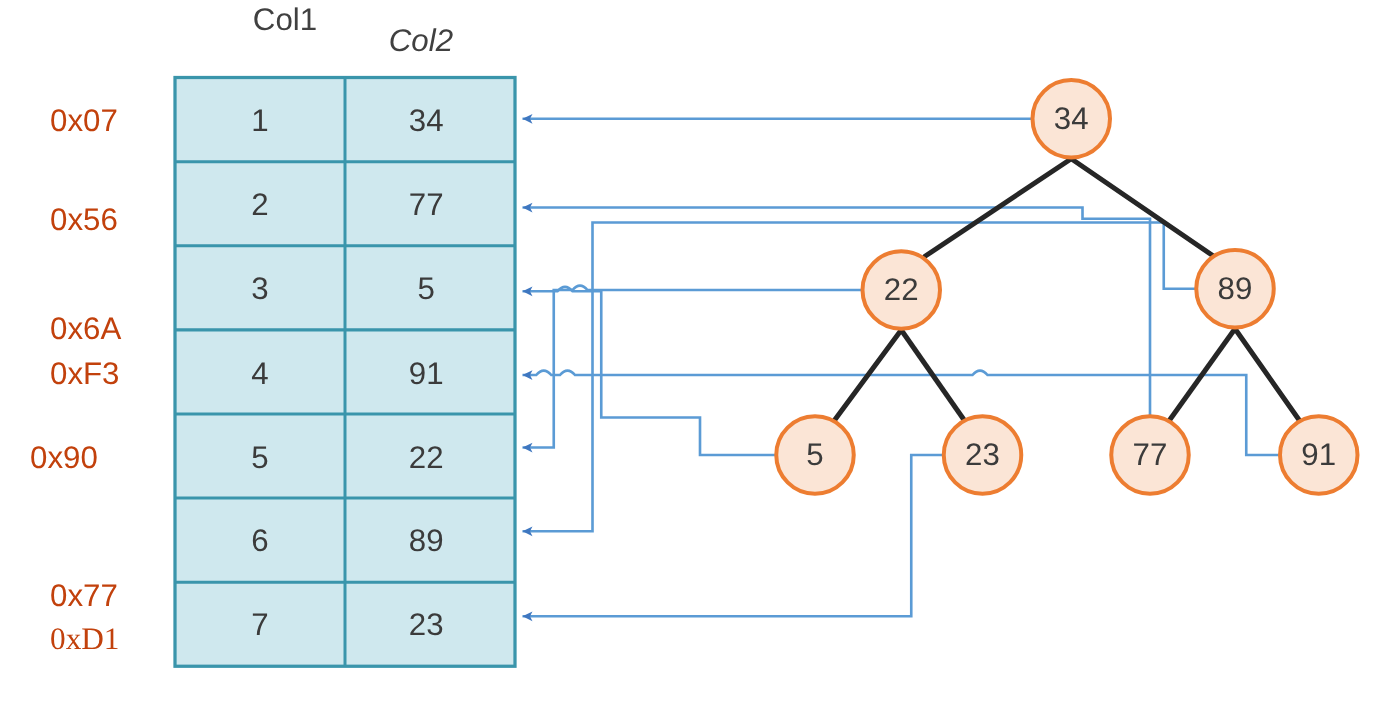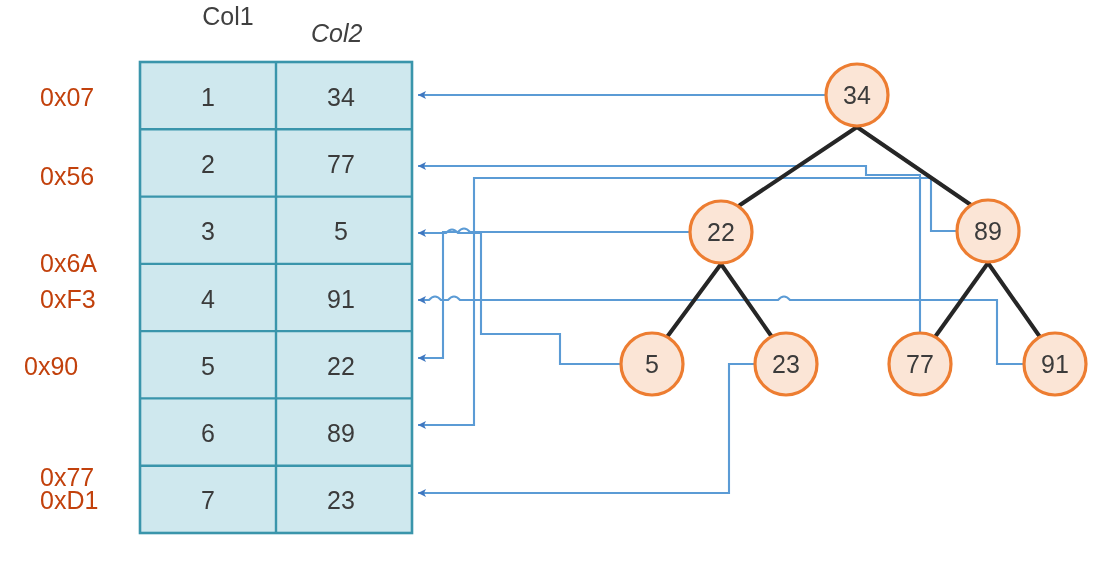--- a/index.html
+++ b/index.html
@@ -73,21 +73,21 @@
 
   <div class="txt colhdr" style="left:178px;top:2px;width:60px;text-align:center;margin-left:20px;">Col1</div>
   <div class="txt colhdr" style="left:311px;top:19px;width:60px;font-style:italic;">Col2</div>
 
   <div class="txt addr" style="left:40px;top:83px;">0x07</div>
   <div class="txt addr" style="left:40px;top:162px;">0x56</div>
   <div class="txt addr" style="left:40px;top:217px;margin-top:32px;">0x6A</div>
   <div class="txt addr" style="left:40px;top:285px;">0xF3</div>
   <div class="txt addr" style="left:24px;top:352px;">0x90</div>
   <div class="txt addr" style="left:40px;top:419px;margin-top:44px;">0x77</div>
-  <div class="txt addr" style="left:40px;top:486px;">0xD1</div>
+  <div class="txt addr" style="left:40px;top:498px;font-family:Liberation Serif, serif;">0xD1</div>
 
   <div class="txt cellval" style="left:178px;top:83px;width:60px;text-align:center;">1</div>
   <div class="txt cellval" style="left:178px;top:150px;width:60px;text-align:center;">2</div>
   <div class="txt cellval" style="left:178px;top:217px;width:60px;text-align:center;">3</div>
   <div class="txt cellval" style="left:178px;top:285px;width:60px;text-align:center;">4</div>
   <div class="txt cellval" style="left:178px;top:352px;width:60px;text-align:center;">5</div>
   <div class="txt cellval" style="left:178px;top:419px;width:60px;text-align:center;">6</div>
   <div class="txt cellval" style="left:178px;top:486px;width:60px;text-align:center;">7</div>
 
   <div class="txt cellval" style="left:311px;top:83px;width:60px;text-align:center;">34</div>

